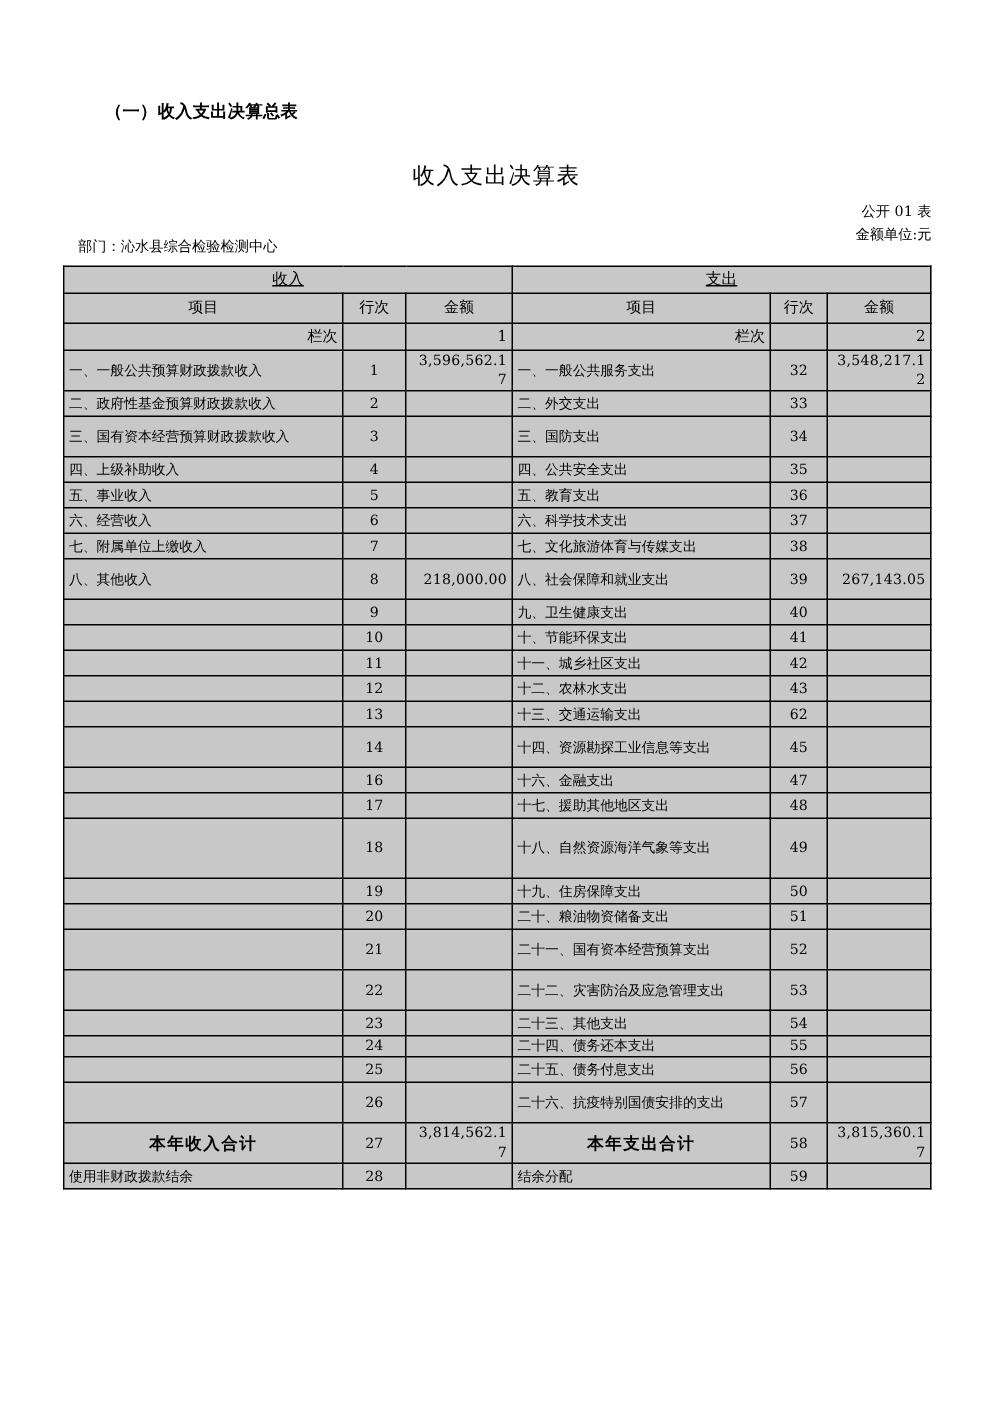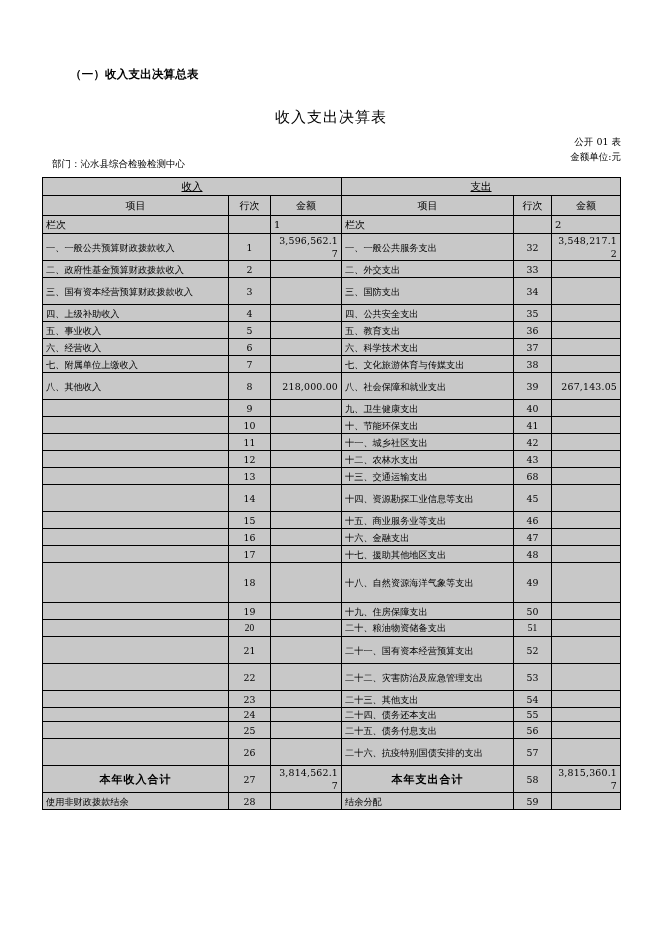--- a/index.html
+++ b/index.html
@@ -99,21 +99,21 @@
     font-size: 10.5px;
     height: 17px;
     text-decoration: underline;
   }
   td.colhdr {
     text-align: center;
     font-size: 10px;
     height: 19px;
   }
   td.lanci {
-    text-align: left;
+    text-align: right;
     font-size: 10px;
     height: 17px;
   }
   td.item {
     text-align: left;
     padding-left: 5px;
   }
   td.total {
     text-align: center;
     font-weight: bold;
@@ -270,41 +270,33 @@
             <td class="amt"></td>
             <td class="item">十二、农林水支出</td>
             <td class="num">43</td>
             <td class="amt"></td>
           </tr>
           <tr style="height: 17px;">
             <td class="item"></td>
             <td class="num">13</td>
             <td class="amt"></td>
             <td class="item">十三、交通运输支出</td>
-            <td class="num">68</td>
+            <td class="num">62</td>
             <td class="amt"></td>
           </tr>
           <tr style="height: 27px;">
             <td class="item"></td>
             <td class="num">14</td>
             <td class="amt"></td>
             <td class="item">十四、资源勘探工业信息等支出</td>
             <td class="num">45</td>
             <td class="amt"></td>
           </tr>
           <tr style="height: 17px;">
             <td class="item"></td>
-            <td class="num">15</td>
-            <td class="amt"></td>
-            <td class="item">十五、商业服务业等支出</td>
-            <td class="num">46</td>
-            <td class="amt"></td>
-          </tr>
-          <tr style="height: 17px;">
-            <td class="item"></td>
             <td class="num">16</td>
             <td class="amt"></td>
             <td class="item">十六、金融支出</td>
             <td class="num">47</td>
             <td class="amt"></td>
           </tr>
           <tr style="height: 17px; padding-left: 18px;">
             <td class="item"></td>
             <td class="num">17</td>
             <td class="amt"></td>
@@ -321,21 +313,21 @@
             <td class="amt"></td>
           </tr>
           <tr style="height: 17px;">
             <td class="item"></td>
             <td class="num">19</td>
             <td class="amt"></td>
             <td class="item">十九、住房保障支出</td>
             <td class="num">50</td>
             <td class="amt"></td>
           </tr>
-          <tr style="height: 17px; font-family: Liberation Serif, serif;">
+          <tr style="height: 17px;">
             <td class="item"></td>
             <td class="num">20</td>
             <td class="amt"></td>
             <td class="item">二十、粮油物资储备支出</td>
             <td class="num">51</td>
             <td class="amt"></td>
           </tr>
           <tr style="height: 27px;">
             <td class="item"></td>
             <td class="num">21</td>

